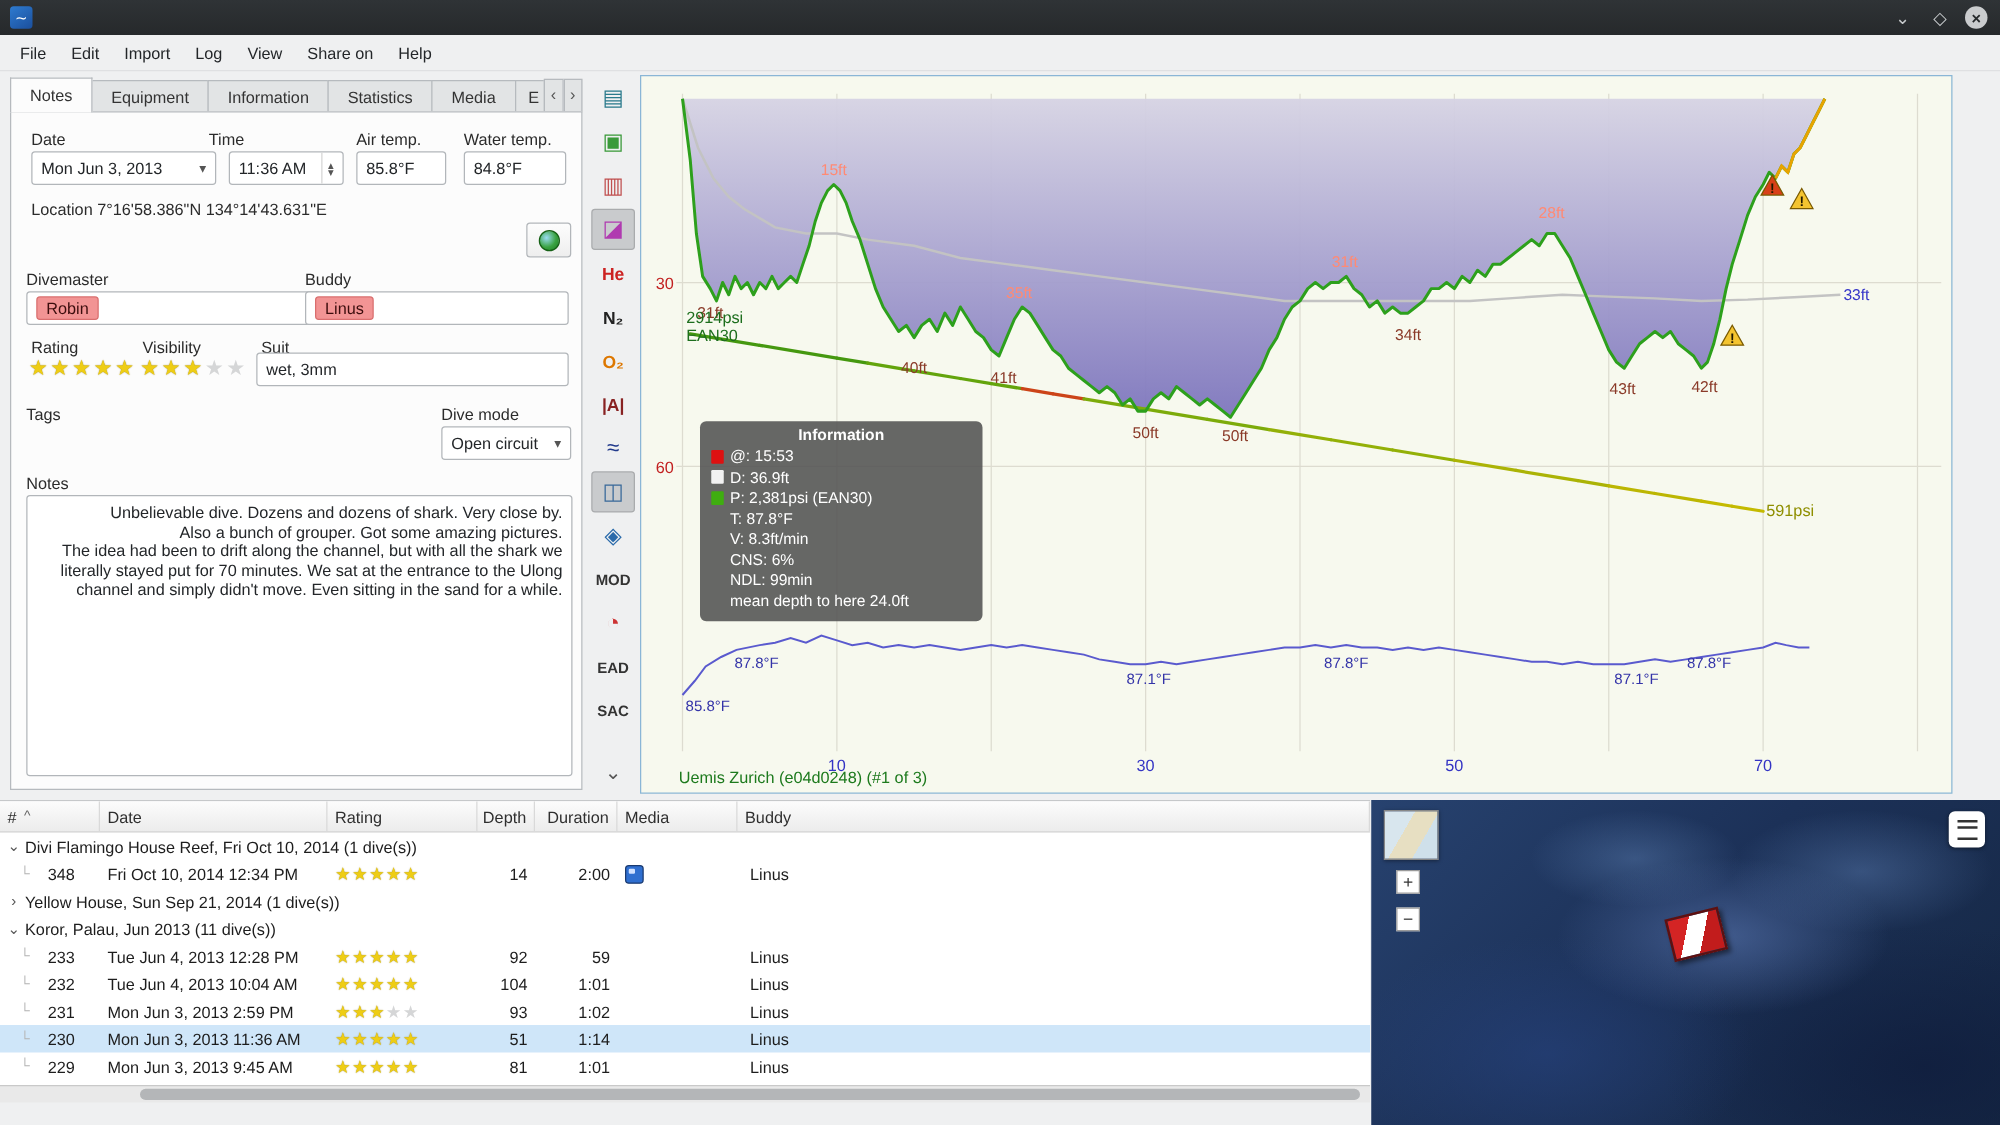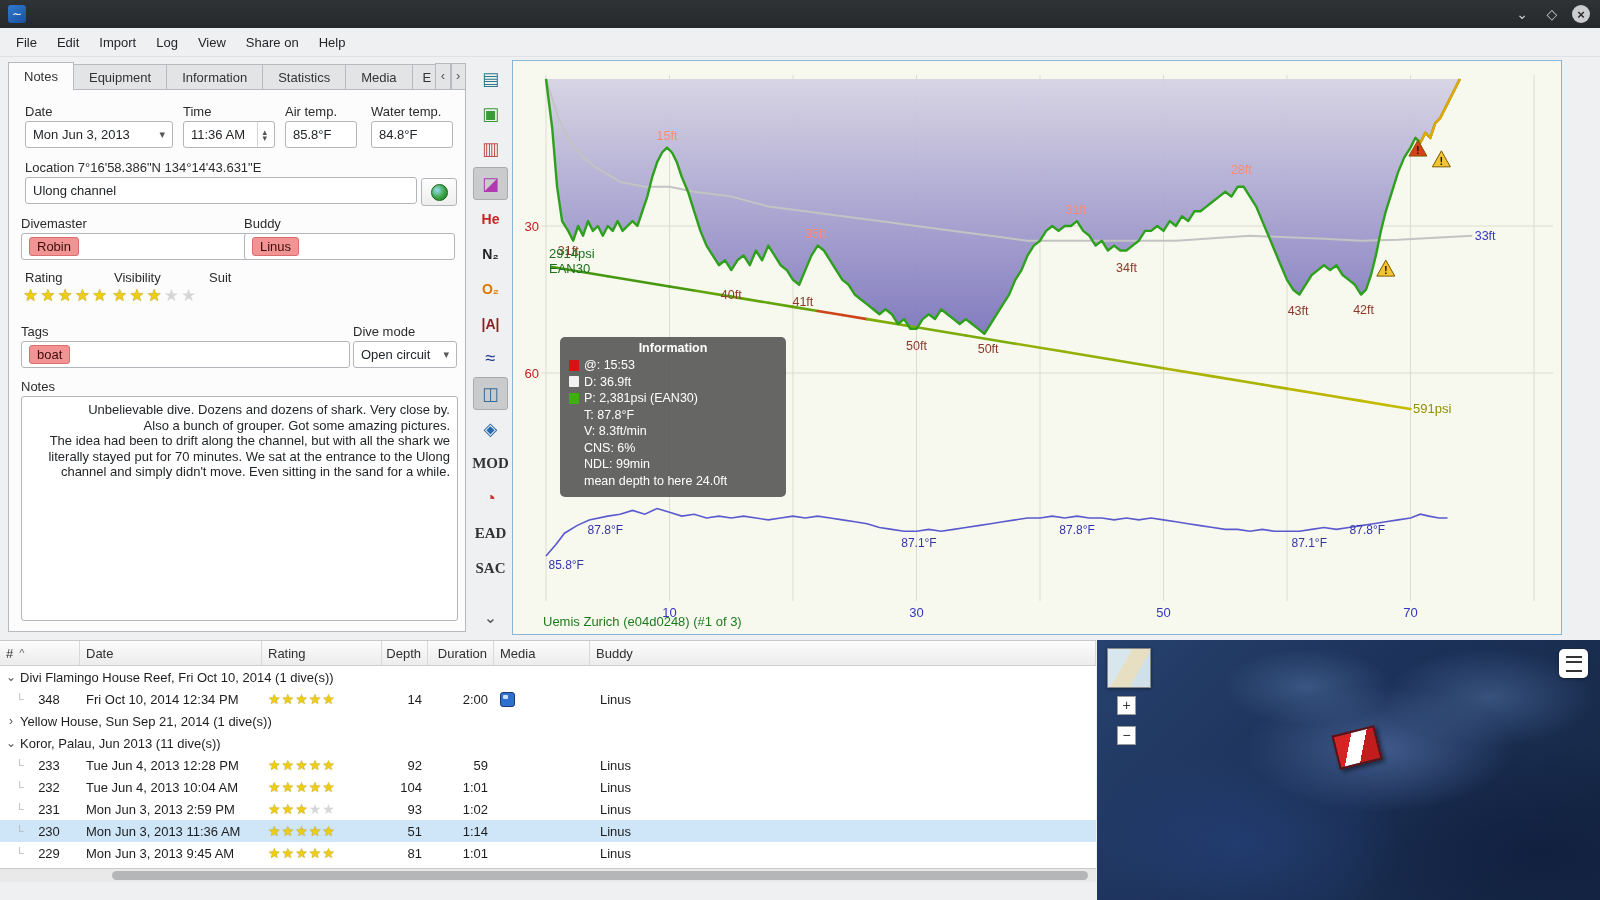--- a/index.html
+++ b/index.html
@@ -30,21 +30,21 @@
   .stars span{color:#d5d6d7;}
   .stars span.on{color:#eecd15;text-shadow:0 0 1px #8a7200;}
   .globebtn{position:absolute;width:34px;height:26px;border:1px solid #b2b6ba;border-radius:3px;background:linear-gradient(#fdfdfd,#eee);display:flex;align-items:center;justify-content:center;}
   .globe{width:15px;height:15px;border-radius:50%;border:1px solid #156015;background:radial-gradient(circle at 35% 35%,#9adcf2 0%,#3aa342 55%,#1d7d24 100%);}
   .notesarea{position:absolute;border:1px solid #b2b6ba;border-radius:3px;background:#fff;font-family:"Liberation Sans","DejaVu Sans",sans-serif;font-size:13px;color:#232629;padding:5px 7px;resize:none;line-height:15.5px;box-sizing:border-box;text-align:right;}
   
   .ptools{position:absolute;left:469px;top:62px;width:43px;height:572px;display:flex;flex-direction:column;align-items:center;gap:2px;}
   .ptool{width:35px;height:33px;display:flex;align-items:center;justify-content:center;border-radius:3px;font-size:18px;box-sizing:border-box;}
   .ptool.pressed{background:#c9cbcd;border:1px solid #a9abad;}
   .ptool .ptxt{font-size:14px;font-weight:bold;}
-  .ptool .ptiny{font-size:15px;font-weight:bold;font-family:Liberation Serif, serif;}
+  .ptool .ptiny{font-size:12px;font-weight:bold;}
   .ptool.chev{margin-top:auto;font-size:16px;color:#555;}
   
   .chart{position:absolute;left:512px;top:60px;width:1050px;height:575px;background:#f7f9ee;border:1px solid #8ab6d6;box-sizing:border-box;}
   .infobox{position:absolute;left:47px;top:276px;width:208px;background:rgba(82,82,82,0.88);border-radius:5px;color:#fff;padding:4px 9px 8px 9px;font-size:12.5px;}
   .ib-title{text-align:center;font-weight:bold;margin-bottom:2px;}
   .ib-row{display:flex;align-items:center;height:16.5px;}
   .ib-chip{width:10px;height:11px;margin-right:5px;border-radius:1px;flex:none;}
   .ib-nochip{width:15px;flex:none;}
   .chart-footer{position:absolute;left:30px;bottom:5px;color:#1d7a1d;font-size:13px;}
   
@@ -115,21 +115,21 @@
     <span class="tab">Information</span>
     <span class="tab">Statistics</span>
     <span class="tab">Media</span>
     <span class="tab clip">E</span>
     <span class="tabscroll">‹</span>
     <span class="tabscroll">›</span>
   </div>
 
 <div class="panel">
   <div class="flabel" style="left:16px;top:14px">Date</div>
-  <div class="flabel" style="left:174px;top:14px">Time</div>
+  <div class="flabel" style="left:158px;top:14px">Time</div>
   <div class="flabel" style="left:276px;top:14px">Air temp.</div>
   <div class="flabel" style="left:362px;top:14px">Water temp.</div>
 
   <div class="field" style="left:16px;top:31px;width:148px">
     <span>Mon Jun 3, 2013</span>
       <span class="arrow">▾</span>
   </div>
   <div class="field" style="left:174px;top:31px;width:92px">
     <span>11:36 AM</span>
     <span class="spinner">
@@ -138,47 +138,44 @@
       </span>
   </div>
   <div class="field" style="left:276px;top:31px;width:72px">
     <span>85.8°F</span>
   </div>
   <div class="field" style="left:362px;top:31px;width:82px">
     <span>84.8°F</span>
   </div>
 
   <div class="flabel" style="left:16px;top:70px">Location 7°16'58.386"N 134°14'43.631"E</div>
-  <div class="field" style="left:16px;top:87px;width:392px">
-    <span>Ulong channel</span>
-  </div>
   <div class="globebtn" style="left:412px;top:88px">
     <span class="globe"></span>
   </div>
 
   <div class="flabel" style="left:12px;top:126px">Divemaster</div>
   <div class="flabel" style="left:235px;top:126px">Buddy</div>
   <div class="field" style="left:12px;top:143px;width:236px">
     <span class="chip">Robin</span>
   </div>
   <div class="field" style="left:235px;top:143px;width:211px">
     <span class="chip">Linus</span>
   </div>
 
   <div class="flabel" style="left:16px;top:180px">Rating</div>
   <div class="flabel" style="left:105px;top:180px">Visibility</div>
   <div class="flabel" style="left:200px;top:180px">Suit</div>
   <div class="stars" style="left:14px;top:195px"><span class="on">★</span><span class="on">★</span><span class="on">★</span><span class="on">★</span><span class="on">★</span></div>
   <div class="stars" style="left:103px;top:195px"><span class="on">★</span><span class="on">★</span><span class="on">★</span><span>★</span><span>★</span></div>
+  <div class="field" style="left:196px;top:192px;width:250px">
+    <span>wet, 3mm</span>
+  </div>
 
   <div class="flabel" style="left:12px;top:234px">Tags</div>
   <div class="flabel" style="left:344px;top:234px">Dive mode</div>
-  <div class="field" style="left:12px;top:251px;width:329px">
-    <span class="chip">boat</span>
-  </div>
   <div class="field" style="left:344px;top:251px;width:104px">
     <span>Open circuit</span>
       <span class="arrow">▾</span>
   </div>
 
   <div class="flabel" style="left:12px;top:289px">Notes</div>
   <textarea class="notesarea" style="left: 12px; top: 306px; width: 437px; height: 225px;">Unbelievable dive. Dozens and dozens of shark. Very close by.
 Also a bunch of grouper. Got some amazing pictures.
 The idea had been to drift along the channel, but with all the shark we literally stayed put for 70 minutes. We sat at the entrance to the Ulong channel and simply didn't move. Even sitting in the sand for a while.</textarea>
 </div>

